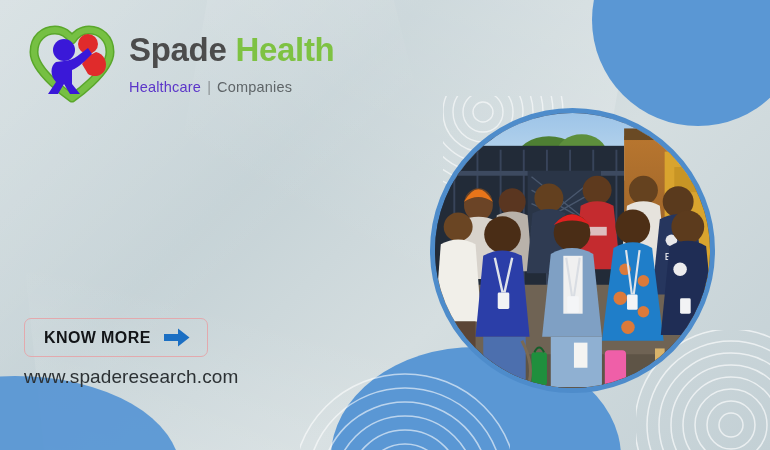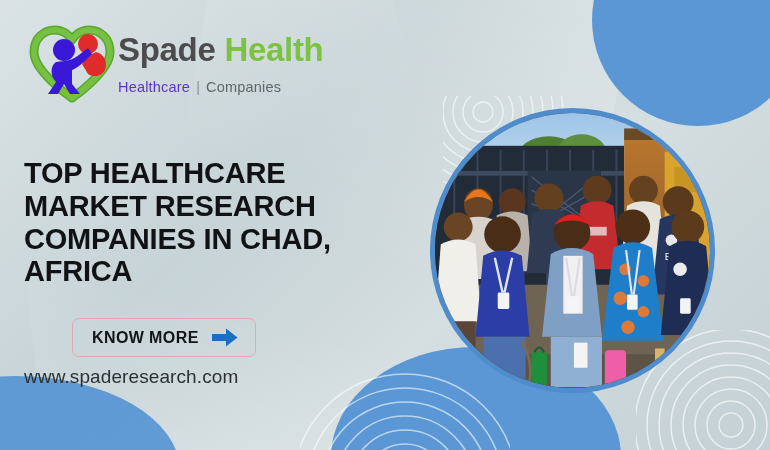--- a/index.html
+++ b/index.html
@@ -60,21 +60,21 @@
   }
   .blob-bl {
     position:absolute; left:-150px; top:376px;
     width:330px; height:190px; border-radius:50%;
     background:#5a97d4; opacity:.95;
   }
 
   
   .logo {
     position:absolute; left:26px; top:24px;
-    display:flex; align-items:center; 
+    display:flex; align-items:center; gap:11px;
   }
   .logo-mark { width:92px; height:80px; flex:0 0 auto; }
   .logo-text { display:flex; flex-direction:column; line-height:1; }
   .logo-title {
     font-size:33px; font-weight:bold; letter-spacing:-.3px; white-space:nowrap;
   }
   .logo-title .w1 { color:#4c4c4c; }
   .logo-title .w2 { color:#7ec242; }
   .logo-sub {
     margin-top:14px; font-size:14.5px; letter-spacing:.2px;
@@ -96,21 +96,20 @@
 
   
   .cta {
     position:absolute; left:24px; top:318px;
     display:inline-flex; align-items:center; gap:13px;
     padding:9px 17px 9px 19px;
     border:1.6px solid #e3a9ad;
     border-radius:7px;
     background:transparent;
     cursor:pointer;
-    margin-left:48px;
   }
   .cta-label {
     font-size:16px; font-weight:bold; color:#121417;
     letter-spacing:.4px; white-space:nowrap;
   }
   .cta-arrow { width:26px; height:19px; display:block; }
 
   
   .url {
     position:absolute; left:24px; top:366px;
@@ -209,21 +208,20 @@
         <span class="w2">Health</span>
       </span>
       <span class="logo-sub">
         <span class="s1">Healthcare</span>
         <span class="sep">|</span>
         <span class="s2">Companies</span>
       </span>
     </span>
   </div>
 
-  <h1 class="headline">Top Healthcare Market Research Companies in Chad, Africa</h1>
 
   <button class="cta">
     <span class="cta-label">KNOW MORE</span>
     <span class="cta-arrow">
       <svg viewBox="0 0 26 19" width="26" height="19">
         <path d="M0 6 H14 V0.5 L25.5 9.5 L14 18.5 V13 H0 Z" fill="#1b6fc3"></path>
       </svg>
     </span>
   </button>
 

